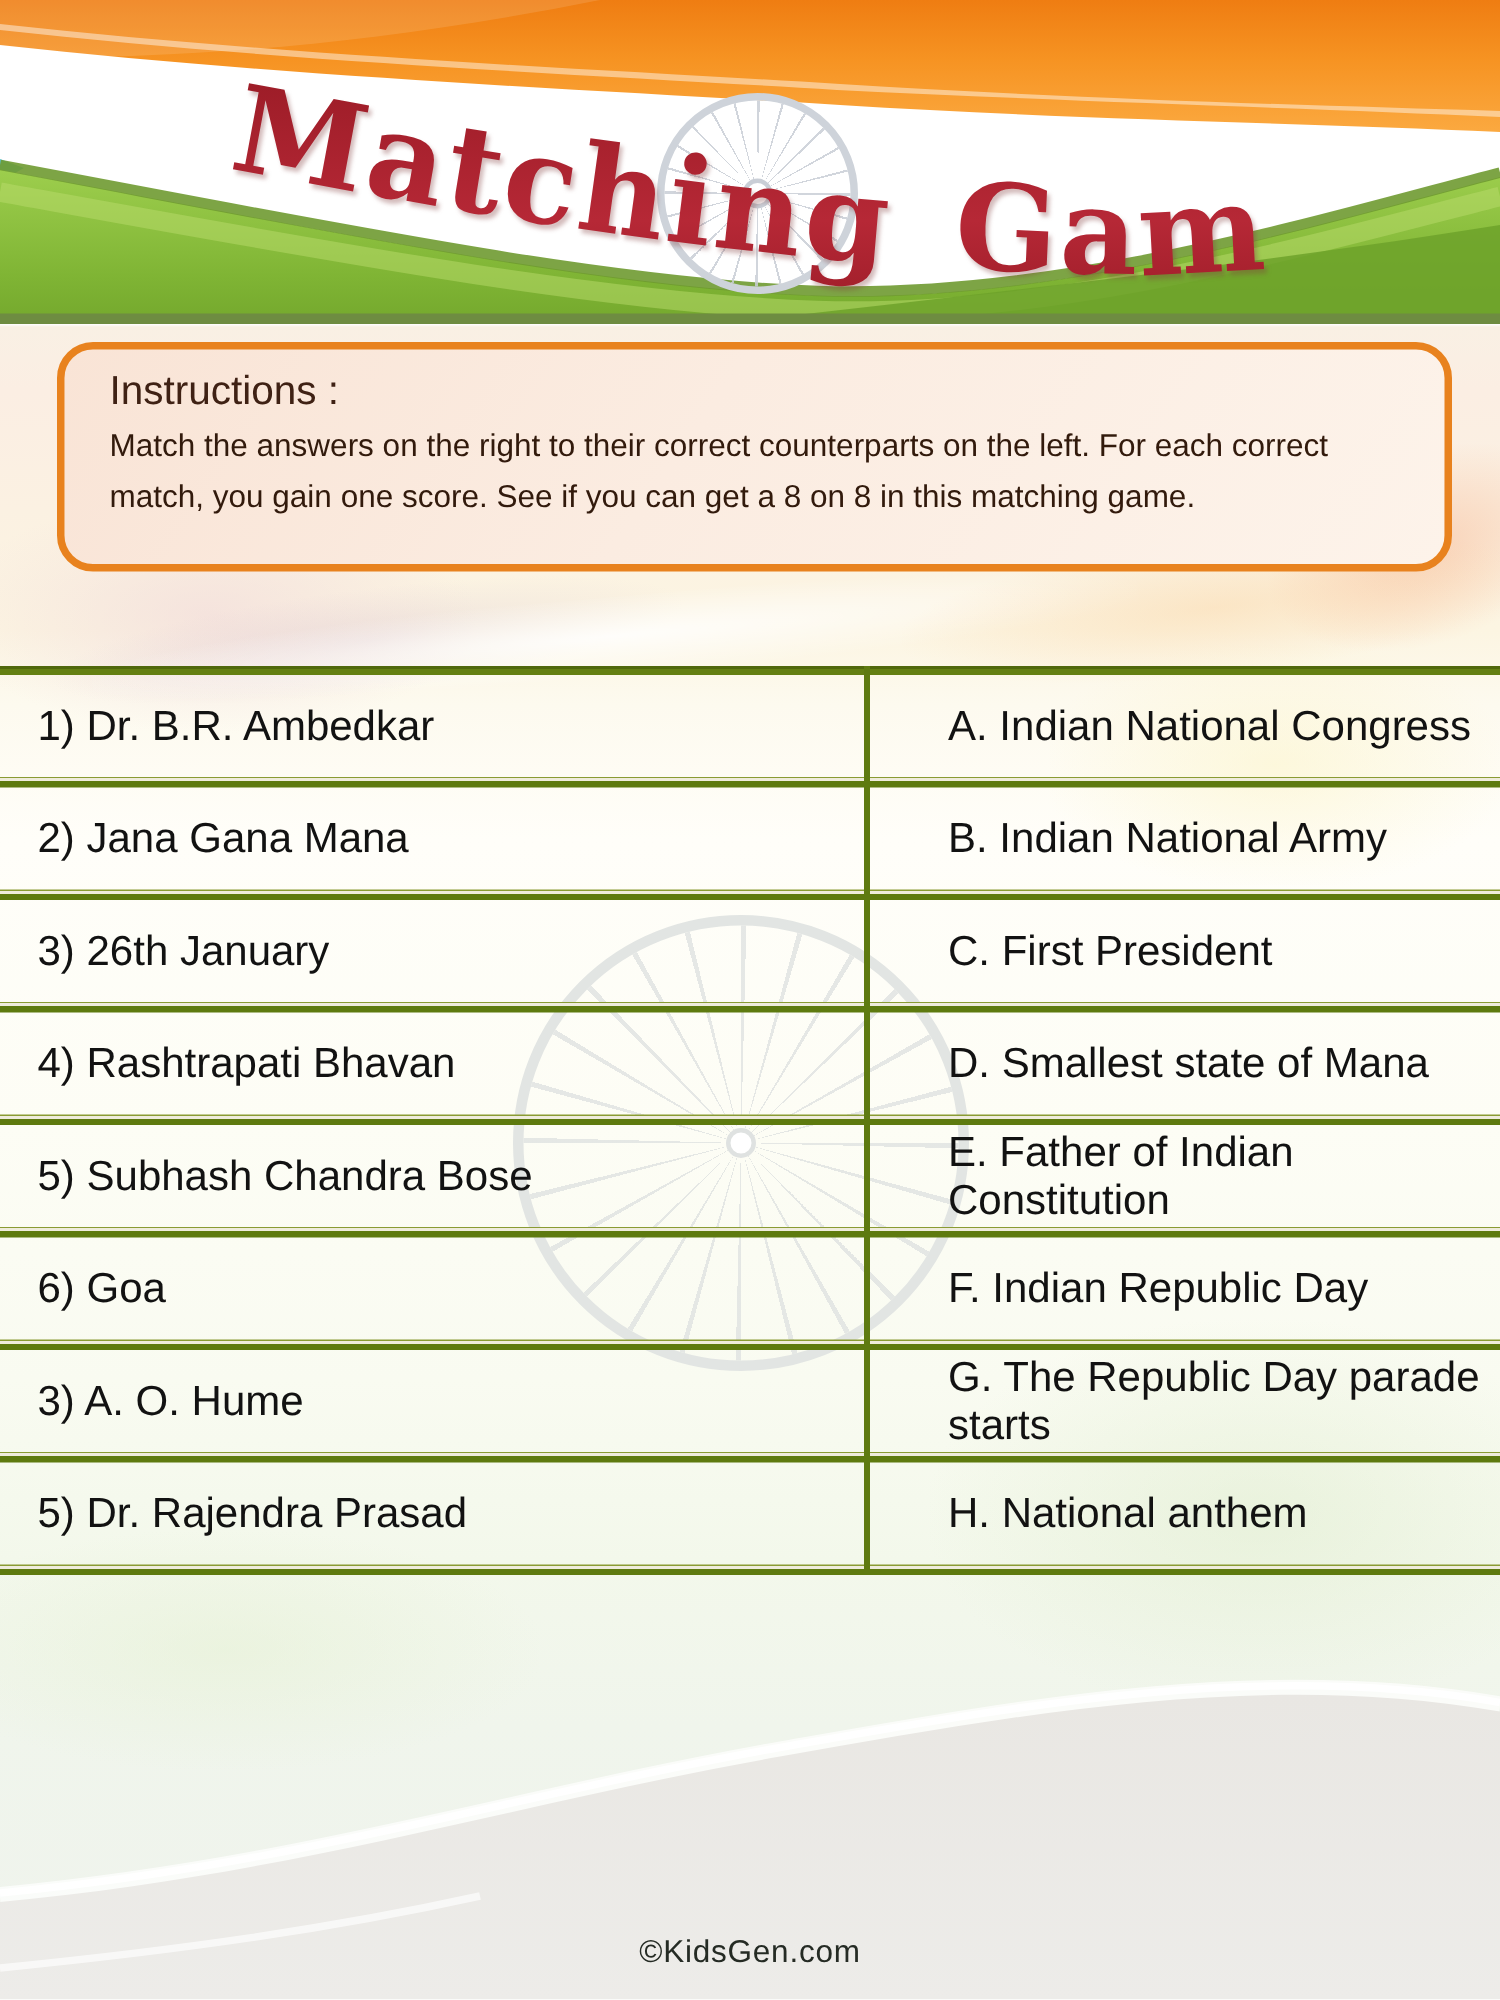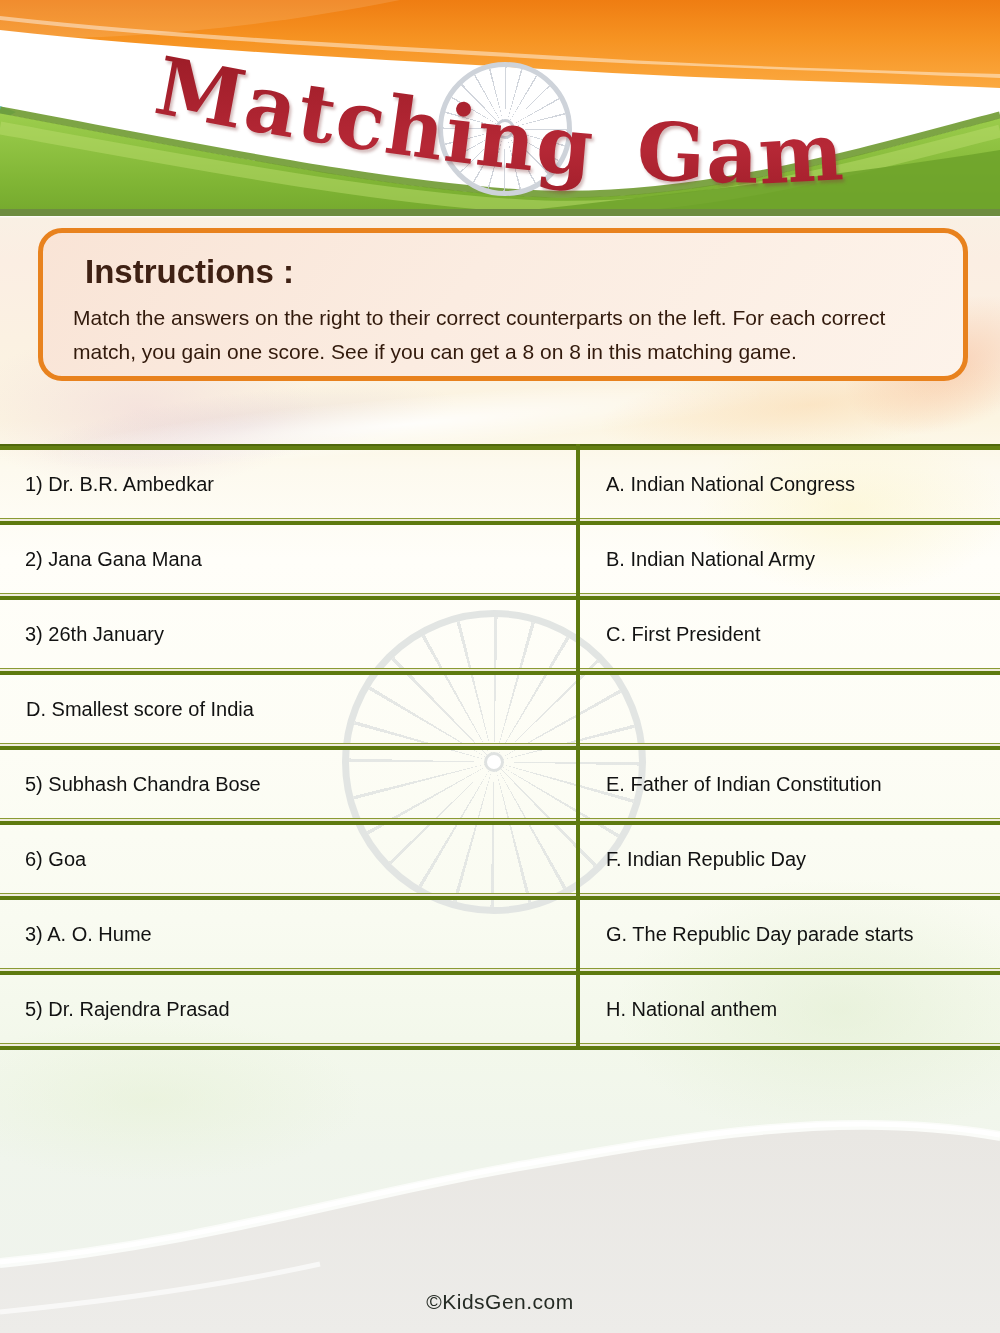--- a/index.html
+++ b/index.html
@@ -24,31 +24,31 @@
     transform:translate(-50%,-50%);border-radius:50%;background:#fff;border:3px solid currentColor;}
   .chakra-header{left:438px;top:62px;width:124px;height:124px;color:#c9ced6;border:5px solid #ced3da;}
   .chakra-watermark{left:342px;top:610px;width:290px;height:290px;color:#dfe2e1;border:7px solid #e2e5e3;}
   .chakra-watermark::before{opacity:.8;}
 
   
   .instructions{position:absolute;left:38px;top:228px;width:930px;height:153px;box-sizing:border-box;
     border:5px solid #e8821e;border-radius:24px;
     background:linear-gradient(125deg,#f9e4d6 0%,#fbece1 45%,#fdf3ea 100%);
     padding:10px 45px 0 30px;}
-  .instructions h2{margin:12px;font-size:33px;line-height:34px;color:#3f2114;font-weight:bold;}
+  .instructions h2{margin:0;font-size:27px;line-height:34px;color:#3f2114;font-weight:normal;}
   .instructions p{margin:4px 0 0 0;font-size:21px;line-height:33.5px;color:#321a0c;}
 
   
   .match-table{position:absolute;left:0;top:444px;width:1000px;}
   .topline{height:6px;background:linear-gradient(180deg,#50680c 0 2px,#647f12 2px 6px);}
   .row{display:flex;height:68px;}
   .divider{height:7px;background:linear-gradient(180deg,#8a9b33 0 1px,#efecdc 1px 3px,#5e7a0f 3px 7px);}
-  .cell{display:flex;align-items:center;font-size:20px;color:#121212;}
+  .cell{display:flex;align-items:center;font-size:28px;color:#121212;}
   .cell.left{width:580px;box-sizing:border-box;padding-left:25px;}
-  .cell.right{flex:1;box-sizing:border-box;padding-left:26px;}
+  .cell.right{flex:1;box-sizing:border-box;padding-left:52px;}
   .vline{position:absolute;left:576px;top:0;width:4px;height:606px;background:#5e7a10;}
 
   
   .bottom-wave{position:absolute;left:0;top:1050px;}
 
   
   .footer{position:absolute;left:0;top:1290px;width:1000px;text-align:center;}
   .footer span{font-size:21px;color:#252b24;letter-spacing:.5px;}
 </style>
 </head>
@@ -135,21 +135,22 @@
     </div>
     <div class="divider"></div>
 
     <div class="row">
       <div class="cell left">3) 26th January</div>
       <div class="cell right">C. First President</div>
     </div>
     <div class="divider"></div>
 
     <div class="row">
-      <div class="cell right">D. Smallest score of India</div>
+      <div class="cell left">4) Rashtrapati Bhavan</div>
+      <div class="cell right">D. Smallest state of Mana</div>
     </div>
     <div class="divider"></div>
 
     <div class="row">
       <div class="cell left">5) Subhash Chandra Bose</div>
       <div class="cell right">E. Father of Indian Constitution</div>
     </div>
     <div class="divider"></div>
 
     <div class="row">

